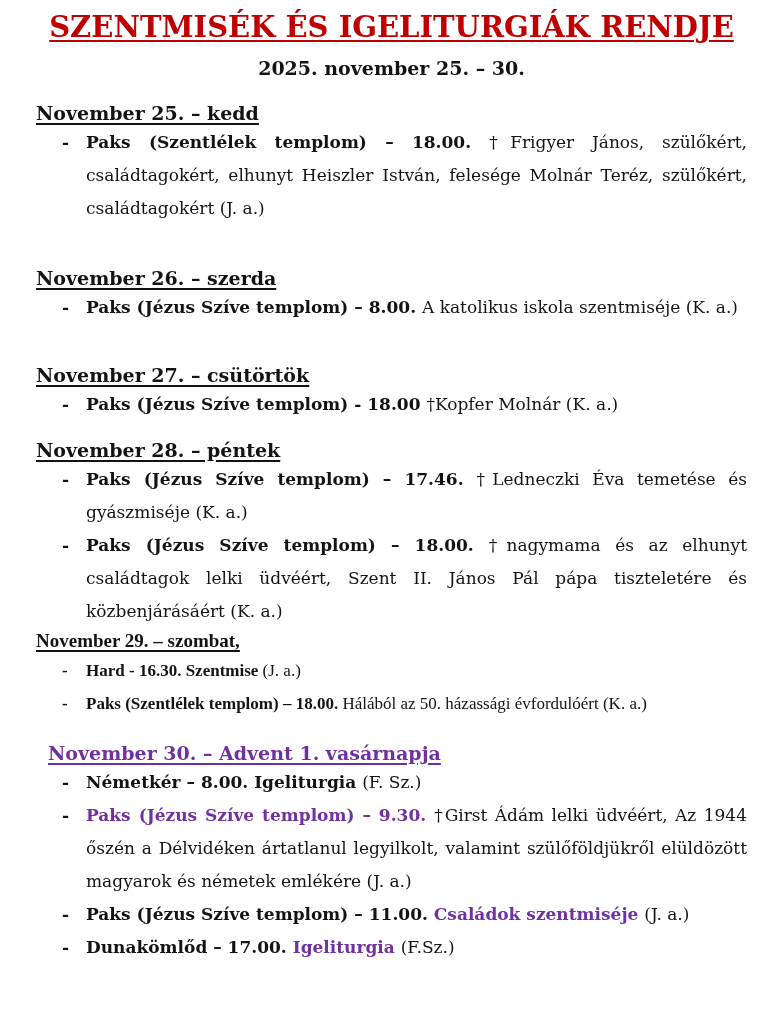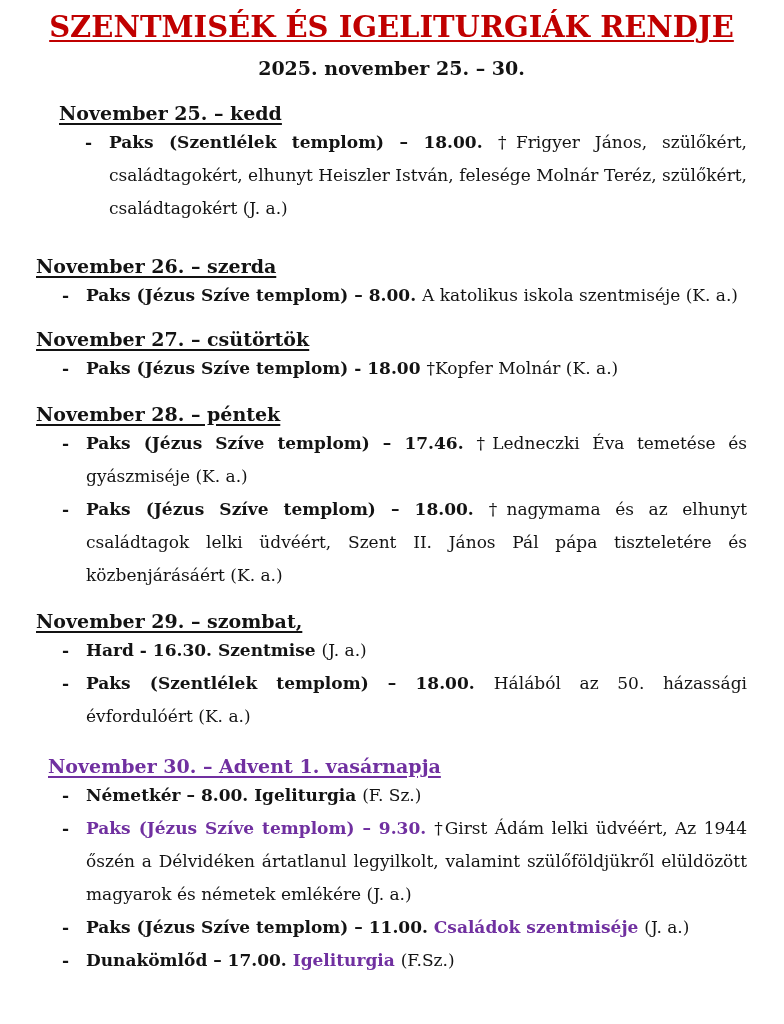--- a/index.html
+++ b/index.html
@@ -48,25 +48,25 @@
     text-align: center;
     font-size: 19px;
     line-height: 24px;
     font-weight: bold;
     color: var(--ink);
   }
 
   
   #sections { margin: 0; }
   section.day-section { margin: 0; }
-  #sections section:nth-of-type(1) { margin-top: 20px; margin-left: 23px; }
-  #sections section:nth-of-type(2) { margin-top: 28px; }
-  #sections section:nth-of-type(3) { margin-top: 14px; }
+  #sections section:nth-of-type(1) { margin-top: 20px; }
+  #sections section:nth-of-type(2) { margin-top: 40px; }
+  #sections section:nth-of-type(3) { margin-top: 38px; }
   #sections section:nth-of-type(4) { margin-top: 16px; }
-  #sections section:nth-of-type(5) { margin-top: 16px; }
+  #sections section:nth-of-type(5) { margin-top: 0px; font-family: Liberation Serif, serif; }
   #sections section:nth-of-type(6) { margin-top: 20px; }
 
   .day-heading {
     margin: 0;
     font-size: 19px;
     line-height: 26px;
     font-weight: bold;
     text-decoration: underline;
     text-decoration-thickness: 2px;
     text-underline-offset: 3px;

